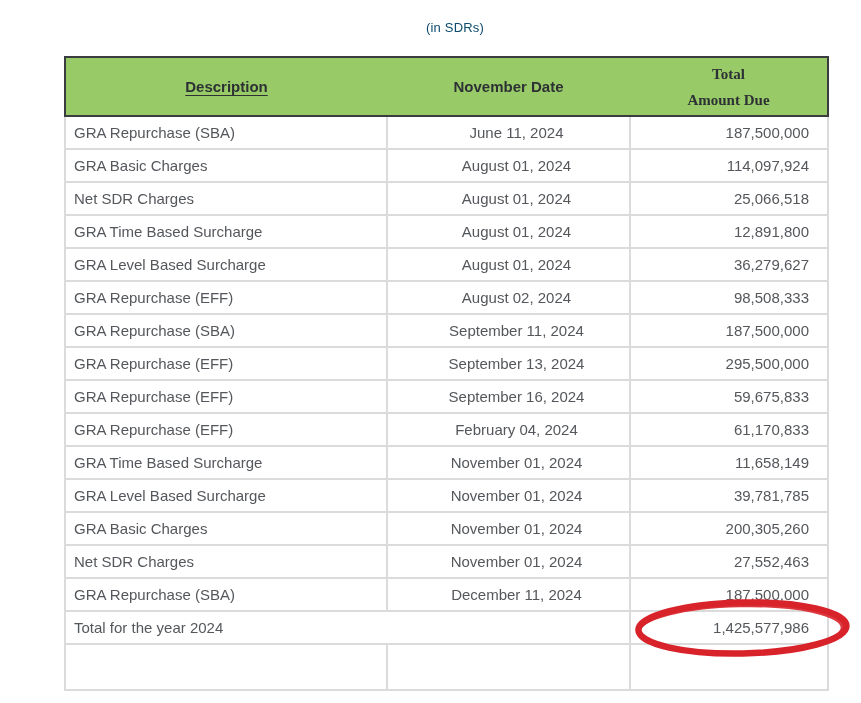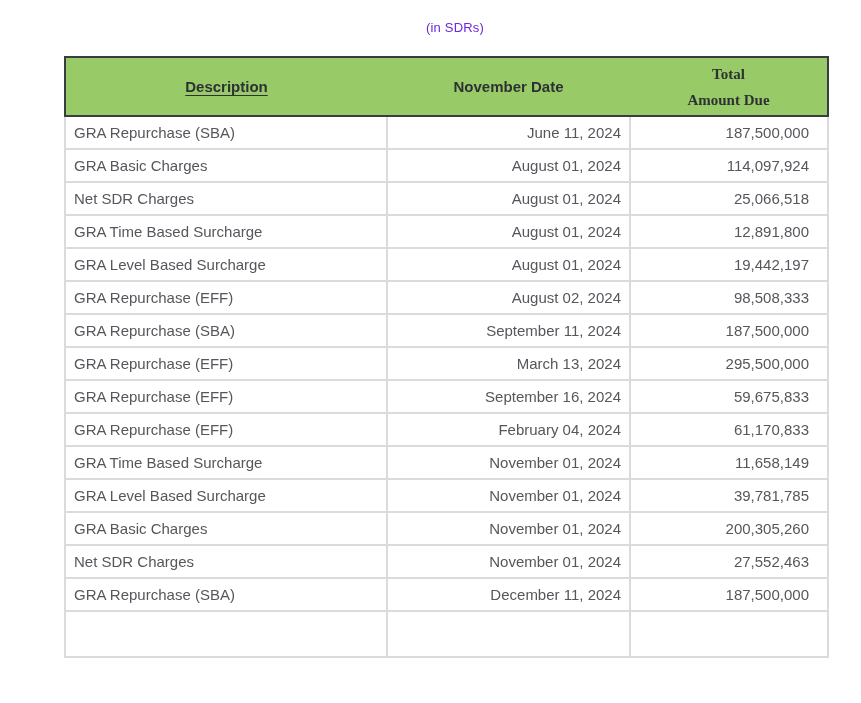--- a/index.html
+++ b/index.html
@@ -14,21 +14,21 @@
     position: relative;
     font-family: "Liberation Sans", sans-serif;
   }
   .subtitle {
     position: absolute;
     top: 20px;
     left: 65px;
     width: 780px;
     text-align: center;
     font-size: 13px;
-    color: #6d28d9;
+    color: #0c4a6e;
     letter-spacing: 0.2px;
   }
   .tbl-wrap {
     position: absolute;
     top: 56px;
     left: 64px;
   }
   table {
     border-collapse: collapse;
     table-layout: fixed;
@@ -60,21 +60,21 @@
     font-size: 15px;
     color: var(--body-text, #54575b);
     height: 31px;
     vertical-align: middle;
     padding: 0 8px;
     background: #fff;
     white-space: nowrap;
     overflow: hidden;
   }
   td.cell-desc { text-align: left; }
-  td.cell-date { padding-left: 24px; text-align: right; }
+  td.cell-date { padding-left: 24px; text-align: center; }
   td.cell-amt  { padding-right: 18px; text-align: right; }
   td.total-amount { position: relative; overflow: visible; }
   .annot-svg {
     position: absolute;
     top: 50%;
     left: 50%;
     width: 224px;
     height: 62px;
     transform: translate(-44%, -50%);
     overflow: visible;
@@ -131,38 +131,38 @@
 
   <tr>
     <td class="cell-desc">GRA Time Based Surcharge</td>
     <td class="cell-date">August 01, 2024</td>
     <td class="cell-amt">12,891,800</td>
   </tr>
 
   <tr>
     <td class="cell-desc">GRA Level Based Surcharge</td>
     <td class="cell-date">August 01, 2024</td>
-    <td class="cell-amt">19,442,197</td>
+    <td class="cell-amt">36,279,627</td>
   </tr>
 
   <tr>
     <td class="cell-desc">GRA Repurchase (EFF)</td>
     <td class="cell-date">August 02, 2024</td>
     <td class="cell-amt">98,508,333</td>
   </tr>
 
   <tr>
     <td class="cell-desc">GRA Repurchase (SBA)</td>
     <td class="cell-date">September 11, 2024</td>
     <td class="cell-amt">187,500,000</td>
   </tr>
 
   <tr>
     <td class="cell-desc">GRA Repurchase (EFF)</td>
-    <td class="cell-date">March 13, 2024</td>
+    <td class="cell-date">September 13, 2024</td>
     <td class="cell-amt">295,500,000</td>
   </tr>
 
   <tr>
     <td class="cell-desc">GRA Repurchase (EFF)</td>
     <td class="cell-date">September 16, 2024</td>
     <td class="cell-amt">59,675,833</td>
   </tr>
 
   <tr>
@@ -196,20 +196,32 @@
   </tr>
 
   <tr>
     <td class="cell-desc">GRA Repurchase (SBA)</td>
     <td class="cell-date">December 11, 2024</td>
     <td class="cell-amt">187,500,000</td>
   </tr>
 </tbody>
 
     <tbody>
+      <tr>
+        <td class="cell-desc" colspan="2">Total for the year 2024</td>
+        <td class="cell-amt total-amount">
+          <span>1,425,577,986</span>
+          <svg class="annot-svg" viewBox="0 0 224 62">
+            <g transform="rotate(-1.2 112 31)">
+              <ellipse cx="112" cy="31" rx="104" ry="25.5" fill="none" stroke="var(--annotation-red, #d8232a)" stroke-width="6.5" stroke-linecap="round"></ellipse>
+              <ellipse cx="110" cy="32.5" rx="102" ry="24" fill="none" stroke="var(--annotation-red, #d8232a)" stroke-width="3.5" opacity="0.9"></ellipse>
+            </g>
+          </svg>
+        </td>
+      </tr>
       <tr class="clipped-row">
         <td class="cell-desc"></td>
         <td class="cell-date"></td>
         <td class="cell-amt"></td>
       </tr>
     </tbody>
   </table>
 </div>
 
 </body></html>

